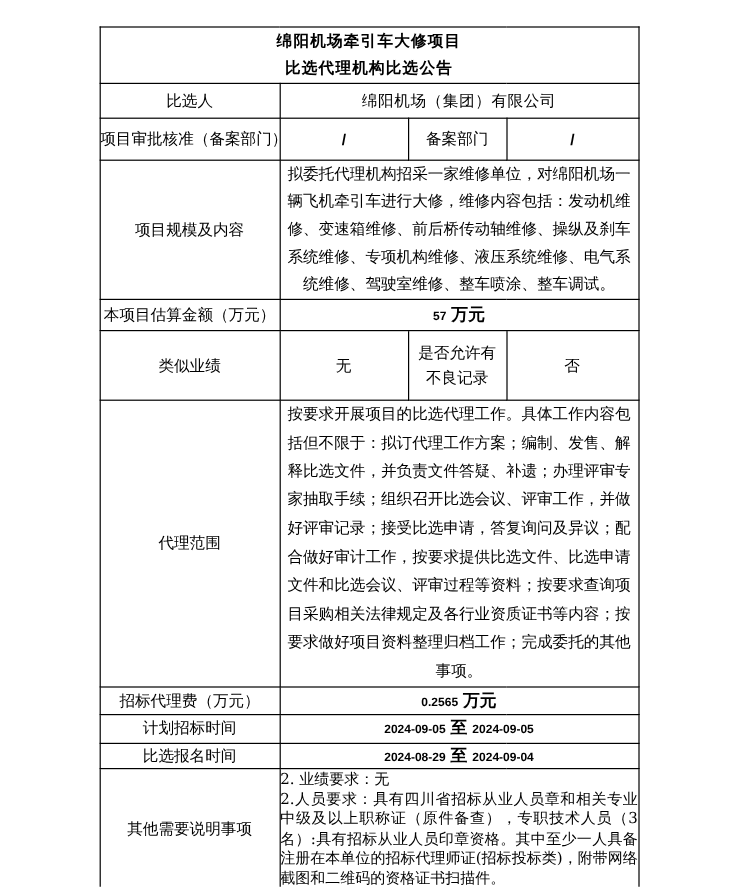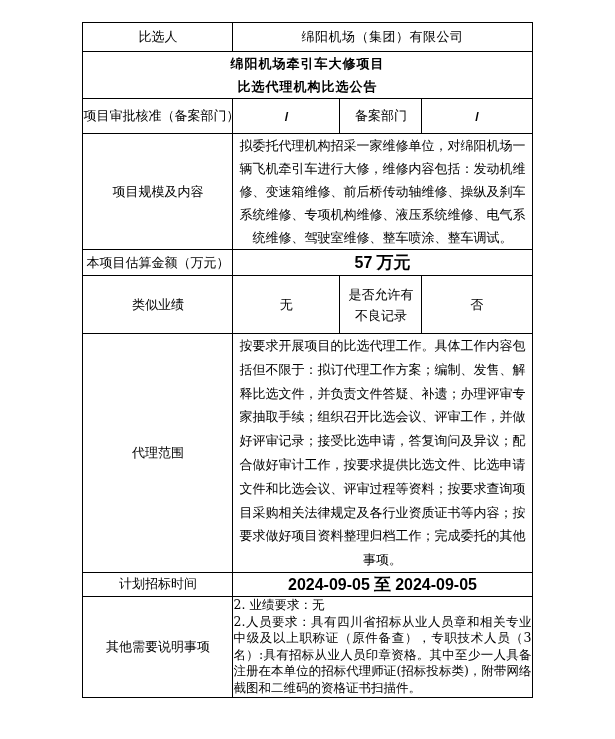--- a/index.html
+++ b/index.html
@@ -66,24 +66,24 @@
   .wrap2 {
     display: block;
     width: 70px;
     margin: 0 auto;
     line-height: 21px;
     word-break: break-all;
   }
   .num {
     font-family: "Liberation Sans", sans-serif;
     font-weight: 700;
-    font-size: 16px;
+    font-size: 10px;
   }
   .sep {
-    font-size: 17px;
+    font-size: 14px;
     font-weight: 600;
   }
   .notes-cell {
     text-align: left;
     vertical-align: top;
     padding: 2px 6px 0 6px;
   }
   .notes-cell p {
     margin: 0;
     text-align: justify;
@@ -99,30 +99,30 @@
 
 <table class="doc-table">
   <colgroup>
     <col style="width:150px">
     <col style="width:107px">
     <col style="width:82px">
     <col style="width:110px">
   </colgroup>
 
   <tbody>
-      <tr style="height:29px;">
-    <td class="label-cell">比选人</td>
-    <td colspan="3" class="value-center">绵阳机场（集团）有限公司</td>
-  </tr>
-
-  <tr style="height:47px;">
+      <tr style="height:47px;">
     <td colspan="4" class="title-cell">
       <div>绵阳机场牵引车大修项目</div>
       <div>比选代理机构比选公告</div>
     </td>
+  </tr>
+
+  <tr style="height:29px;">
+    <td class="label-cell">比选人</td>
+    <td colspan="3" class="value-center">绵阳机场（集团）有限公司</td>
   </tr>
 
   <tr style="height:35px;">
     <td class="label-cell">项目审批核准（备案部门）</td>
     <td class="slash-cell">/</td>
     <td class="label-cell">备案部门</td>
     <td class="slash-cell">/</td>
   </tr>
 
 
@@ -146,30 +146,45 @@
       <span class="wrap2">是否允许有不良记录</span>
     </td>
     <td class="value-center">否</td>
   </tr>
 
   <tr style="height:215px;">
     <td class="label-cell">代理范围</td>
     <td colspan="3" class="text-block agency-block">按要求开展项目的比选代理工作。具体工作内容包括但不限于：拟订代理工作方案；编制、发售、解释比选文件，并负责文件答疑、补遗；办理评审专家抽取手续；组织召开比选会议、评审工作，并做好评审记录；接受比选申请，答复询问及异议；配合做好审计工作，按要求提供比选文件、比选申请文件和比选会议、评审过程等资料；按要求查询项目采购相关法律规定及各行业资质证书等内容；按要求做好项目资料整理归档工作；完成委托的其他事项。</td>
   </tr>
 
+  <tr style="height:23px;">
+    <td class="label-cell">招标代理费（万元）</td>
+    <td colspan="3">
+      <span class="num">0.2565</span>
+      <span class="sep">万元</span>
+    </td>
+  </tr>
 
   <tr style="height:24px;">
     <td class="label-cell">计划招标时间</td>
     <td colspan="3">
       <span class="num">2024-09-05</span>
       <span class="sep">至</span>
       <span class="num">2024-09-05</span>
     </td>
   </tr>
 
+  <tr style="height:21px;">
+    <td class="label-cell">比选报名时间</td>
+    <td colspan="3">
+      <span class="num">2024-08-29</span>
+      <span class="sep">至</span>
+      <span class="num">2024-09-04</span>
+    </td>
+  </tr>
 
   <tr style="height:100px;">
     <td class="label-cell">其他需要说明事项</td>
     <td colspan="3" class="notes-cell">
       <p>2. 业绩要求：无</p>
       <p>2.人员要求：具有四川省招标从业人员章和相关专业中级及以上职称证（原件备查），专职技术人员（3名）:具有招标从业人员印章资格。其中至少一人具备注册在本单位的招标代理师证(招标投标类)，附带网络截图和二维码的资格证书扫描件。</p>
     </td>
   </tr>
 </tbody>
   </table>

